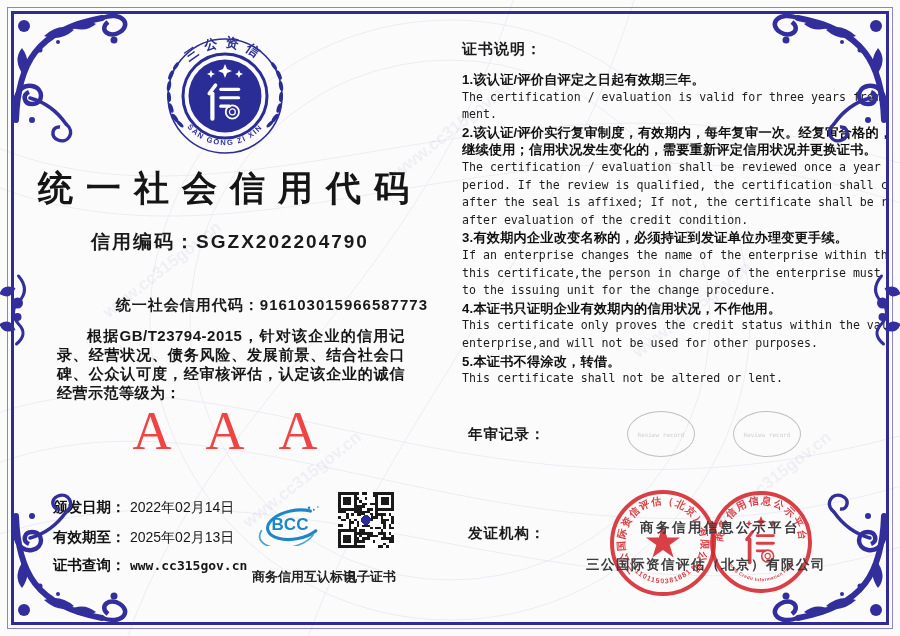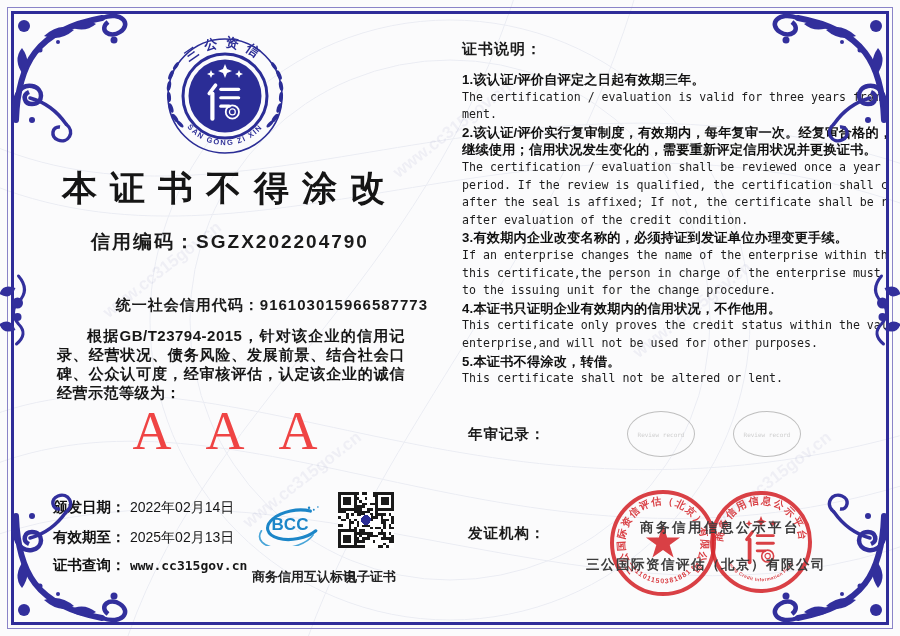--- a/index.html
+++ b/index.html
@@ -140,21 +140,21 @@
     <use href="#wheat"></use>
     <use href="#wheat" transform="scale(-1,1)"></use>
     <g fill="#ffffff">
       <path d="M0,-32 L2,-27 L7,-25 L2,-23 L0,-18 L-2,-23 L-7,-25 L-2,-27 Z"></path>
       <path d="M-14,-26 L-12.8,-23.2 L-10,-22 L-12.8,-20.8 L-14,-18 L-15.2,-20.8 L-18,-22 L-15.2,-23.2 Z"></path>
       <path d="M14,-26 L15.2,-23.2 L18,-22 L15.2,-20.8 L14,-18 L12.8,-20.8 L10,-22 L12.8,-23.2 Z"></path>
     </g>
     <use href="#xin" color="#ffffff" transform="translate(0,7) scale(1.05)"></use>
   </svg>
 
-  <div class="abs title">本证书不得涂改</div>
+  <div class="abs title">统一社会信用代码</div>
   <div class="abs credit-line">
     <span>信用编码：</span><span>SGZX202204790</span>
   </div>
   <div class="abs uscc-line">
     <span>统一社会信用代码：</span><span>916103015966587773</span>
   </div>
   <div class="abs body-par">根据GB/T23794-2015，针对该企业的信用记录、经营状况、债务风险、发展前景、结合社会口碑、公众认可度，经审核评估，认定该企业的诚信经营示范等级为：</div>
   <div class="abs grade">AAA</div>
 
   <div class="inforow" style="left:53px;top:498px">

